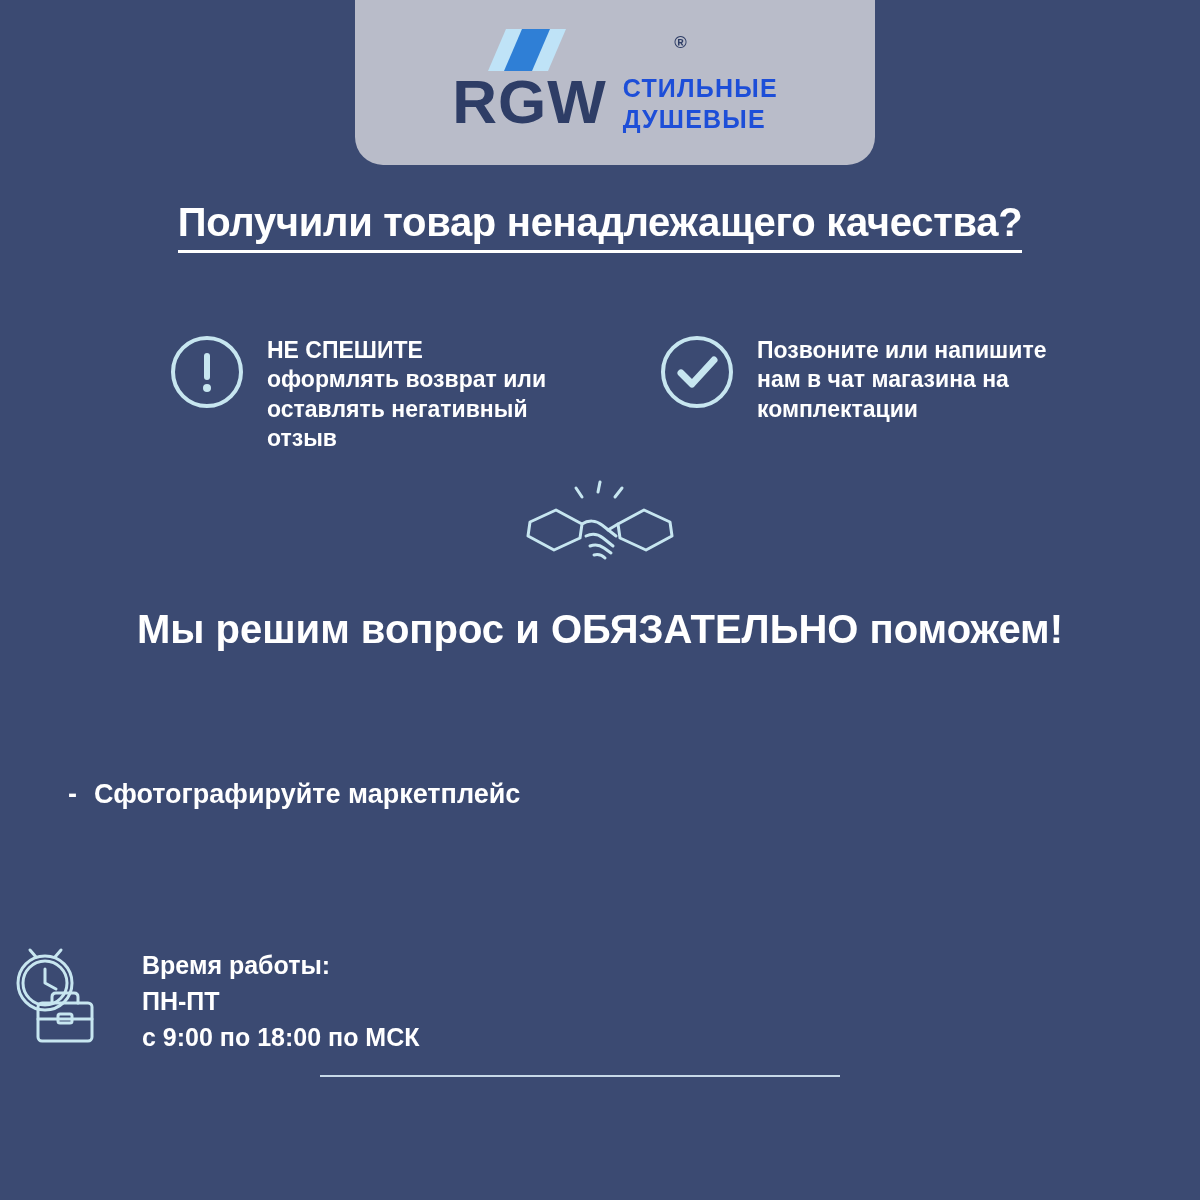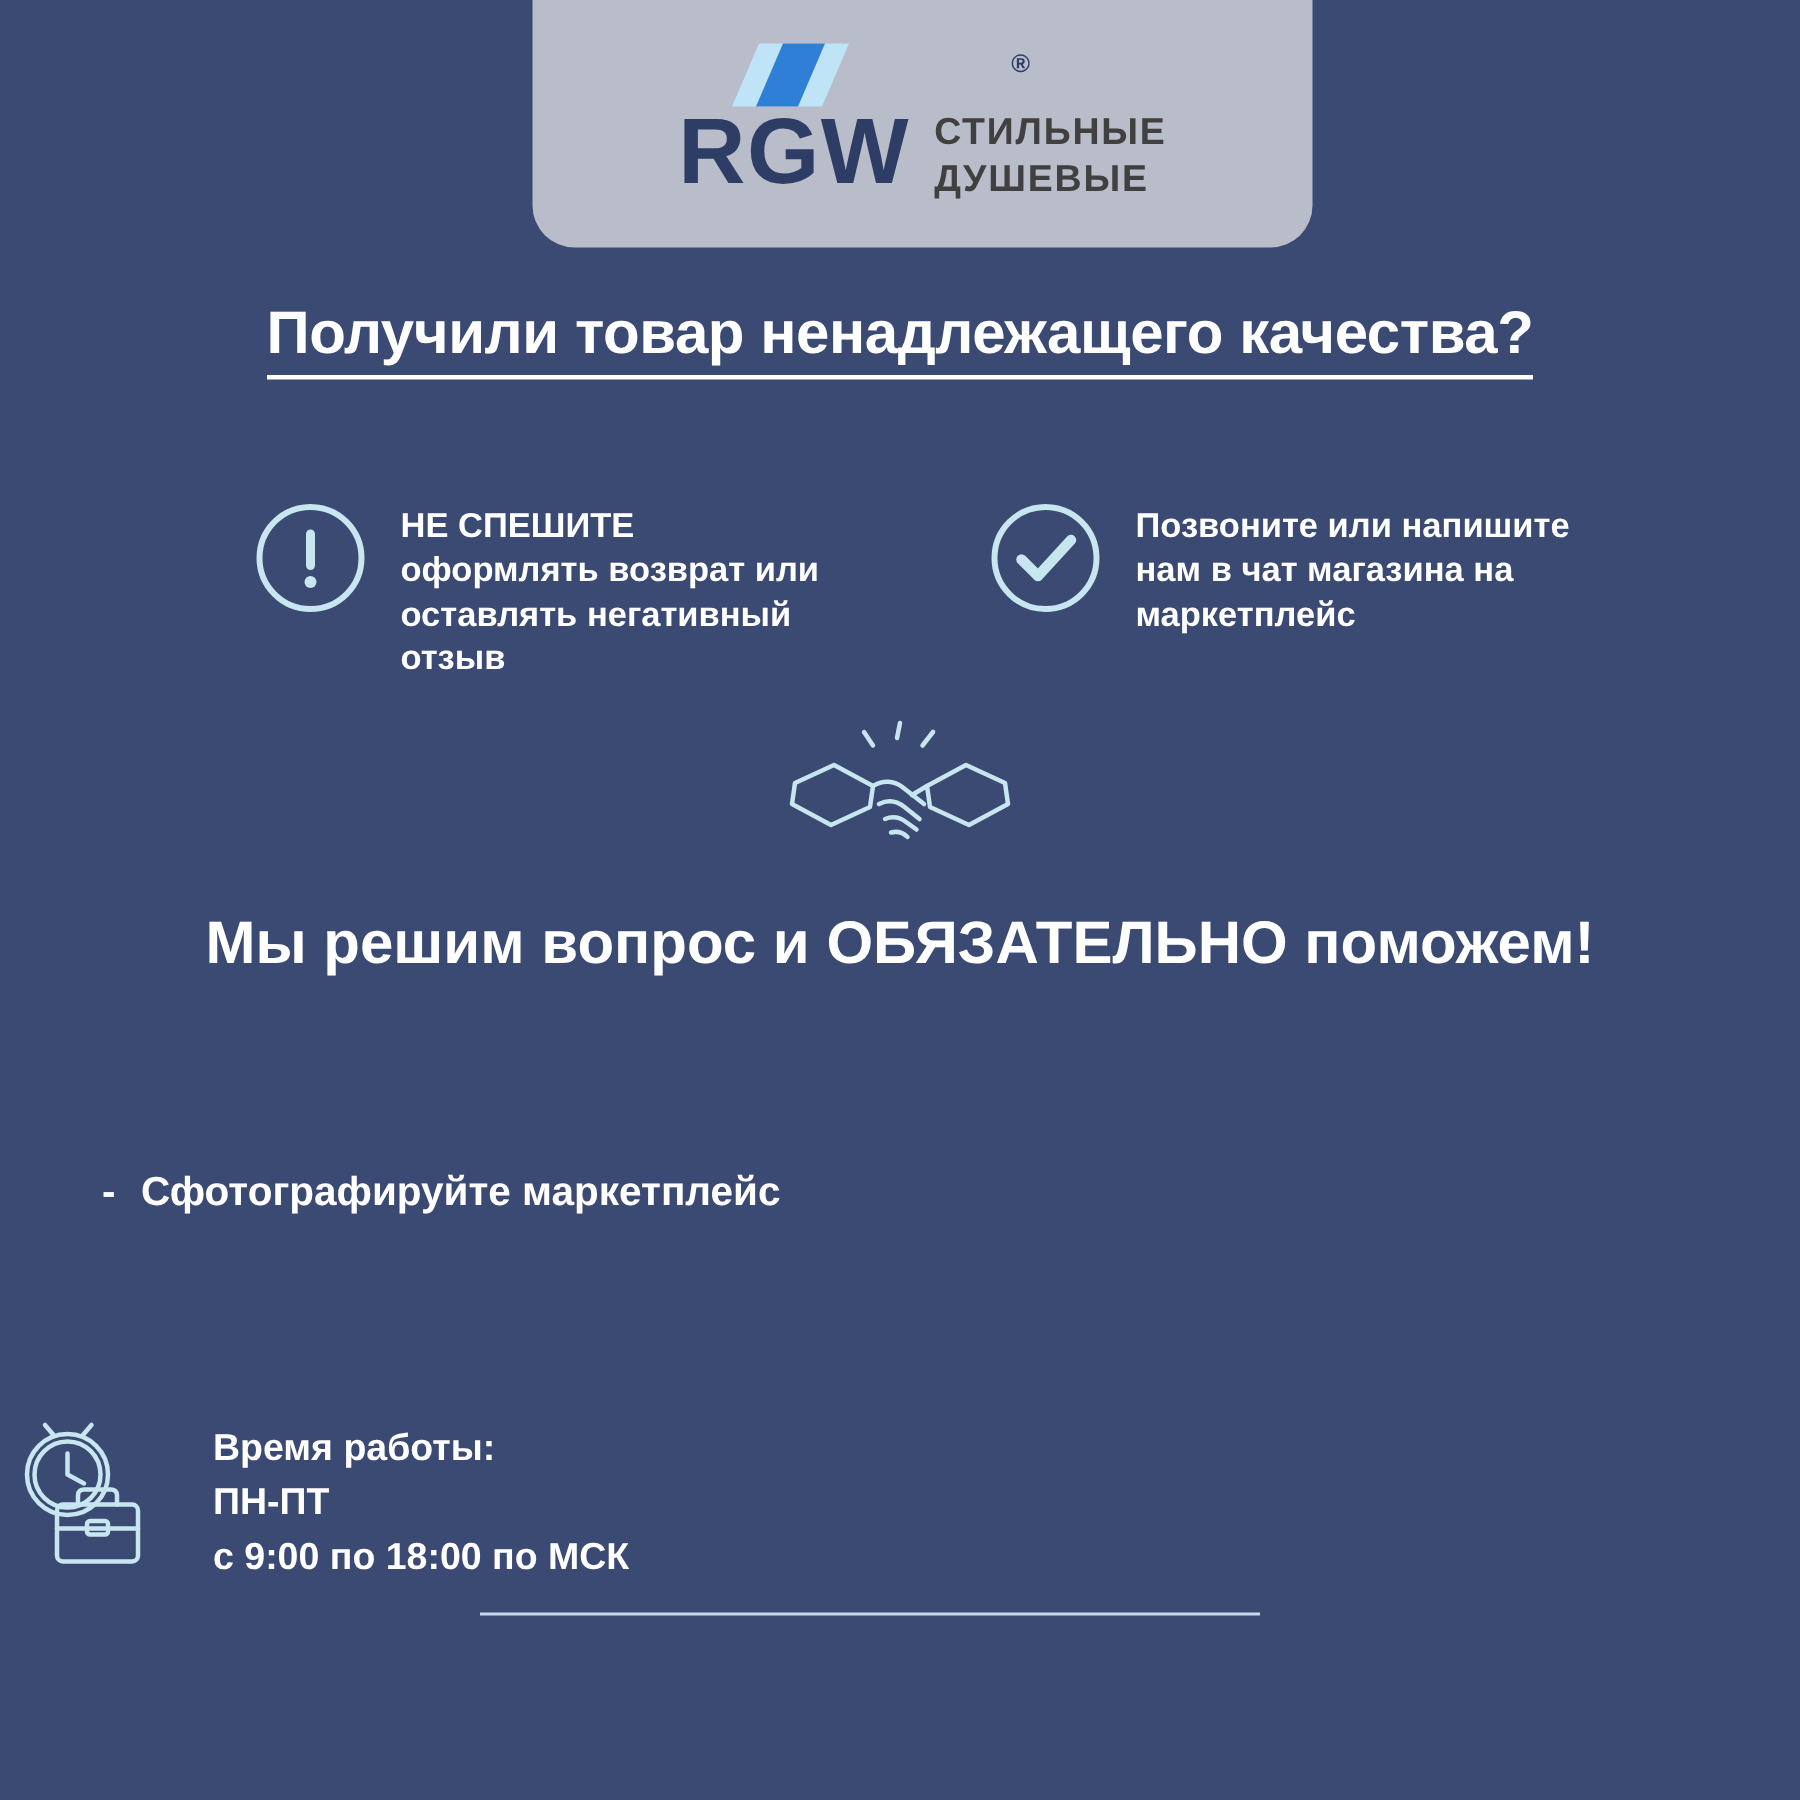--- a/index.html
+++ b/index.html
@@ -59,21 +59,21 @@
   }
   .reg-mark {
     position: absolute;
     left: 222px;
     top: 8px;
     font-size: 17px;
     color: #2e3d66;
     font-weight: bold;
   }
   .logo-right {
-    color: #404040;
+    color: #1d4ed8;
     font-size: 25px;
     font-weight: bold;
     line-height: 1.25;
     letter-spacing: 1.2px;
     padding-top: 48px;
   }
 
   
   .headline {
     position: absolute;
@@ -231,21 +231,21 @@
   </div>
 
   <div class="point">
     <span class="point-icon">
       <svg width="76" height="76" viewBox="0 0 76 76" aria-hidden="true">
         <circle cx="38" cy="38" r="34" fill="none" stroke="#c7e6f0" stroke-width="4"></circle>
         <polyline points="22,39 33,50 55,26" fill="none" stroke="#c7e6f0" stroke-width="7" stroke-linecap="round" stroke-linejoin="round"></polyline>
       </svg>
     </span>
     <div class="point-text">
-      <span>Позвоните или напишите нам в чат магазина на маркетплейс</span>
+      <span>Позвоните или напишите нам в чат магазина на комплектации</span>
     </div>
   </div>
 
 </div>
 
 <div class="handshake">
   <span>
     <svg width="160" height="100" viewBox="0 0 160 100" aria-hidden="true">
       <g fill="none" stroke="#c7e6f0" stroke-width="3" stroke-linecap="round" stroke-linejoin="round">
         <path d="M78 12 L80 2"></path>

